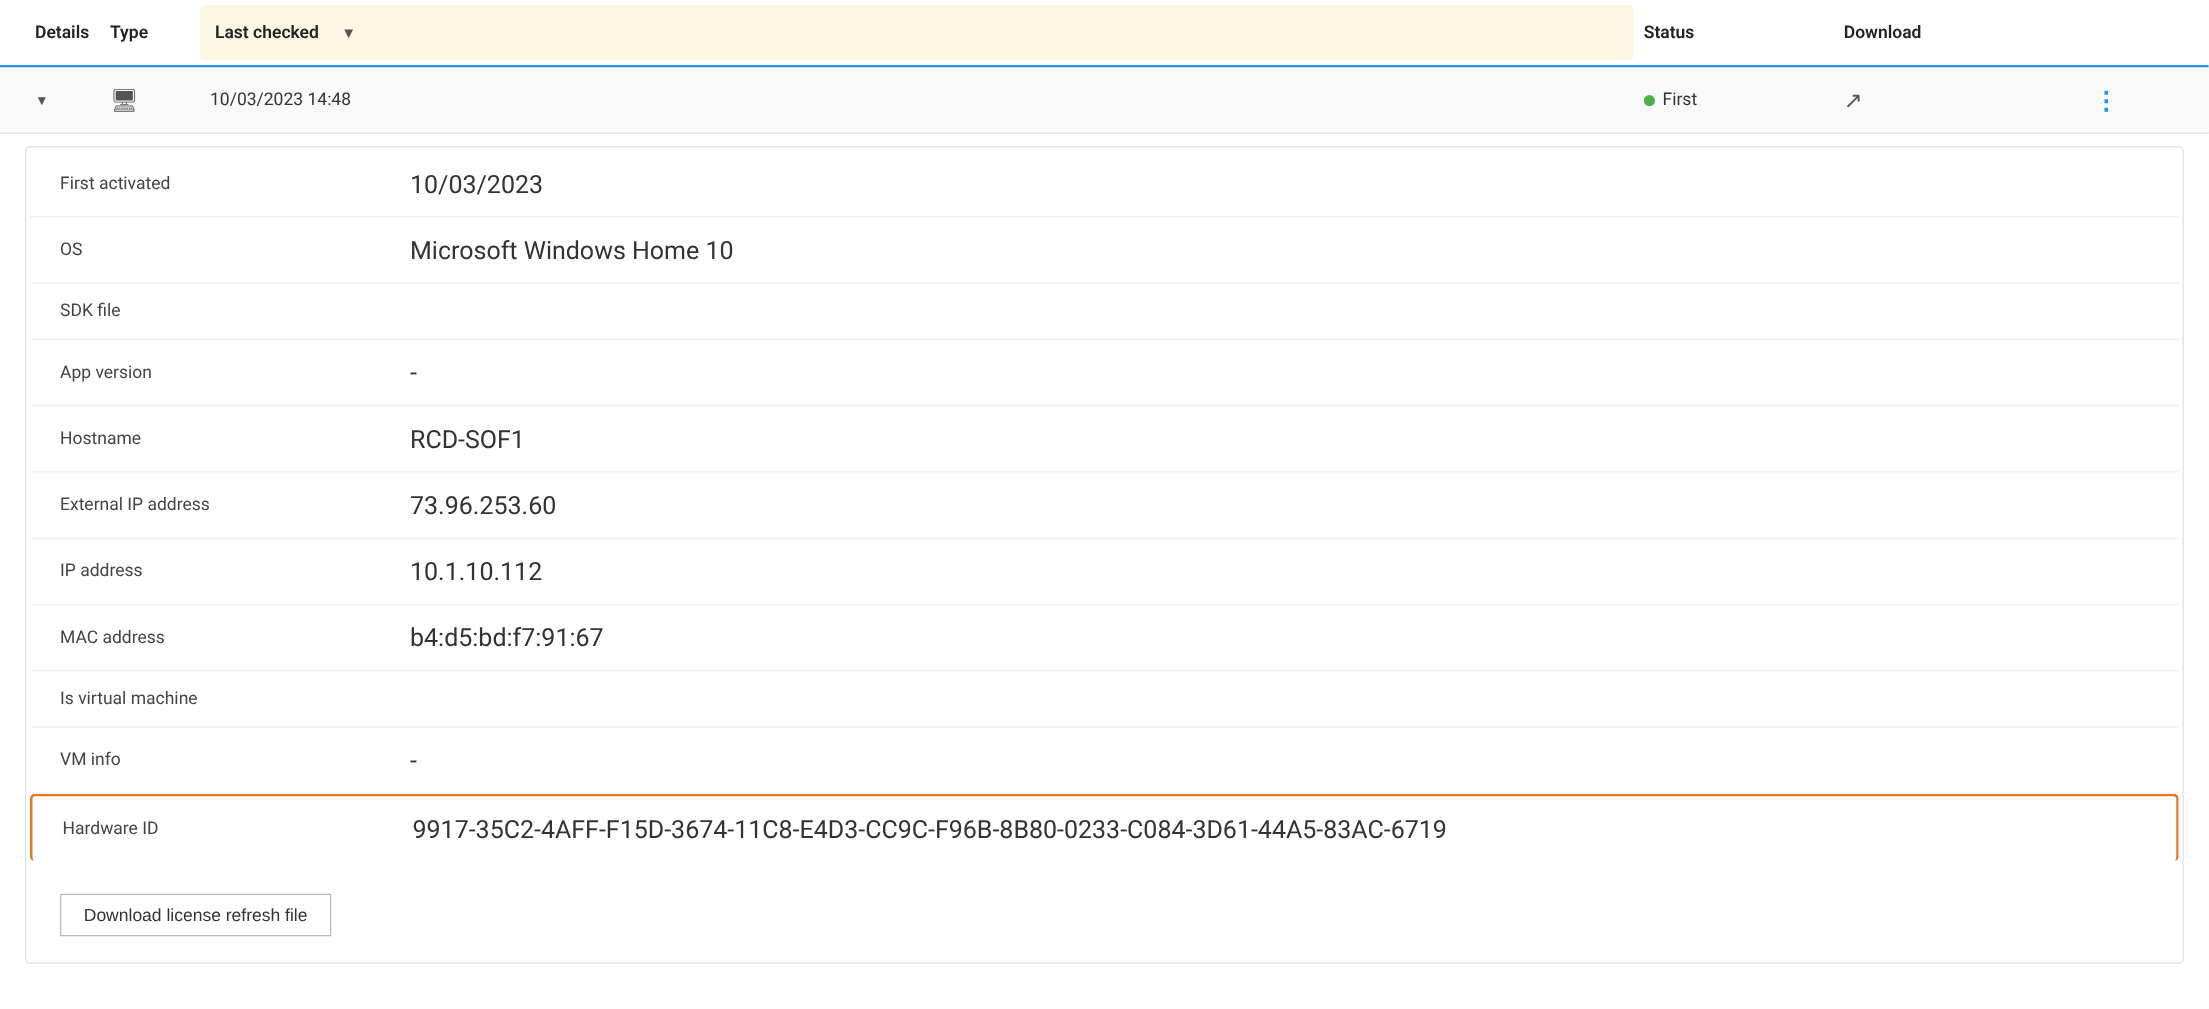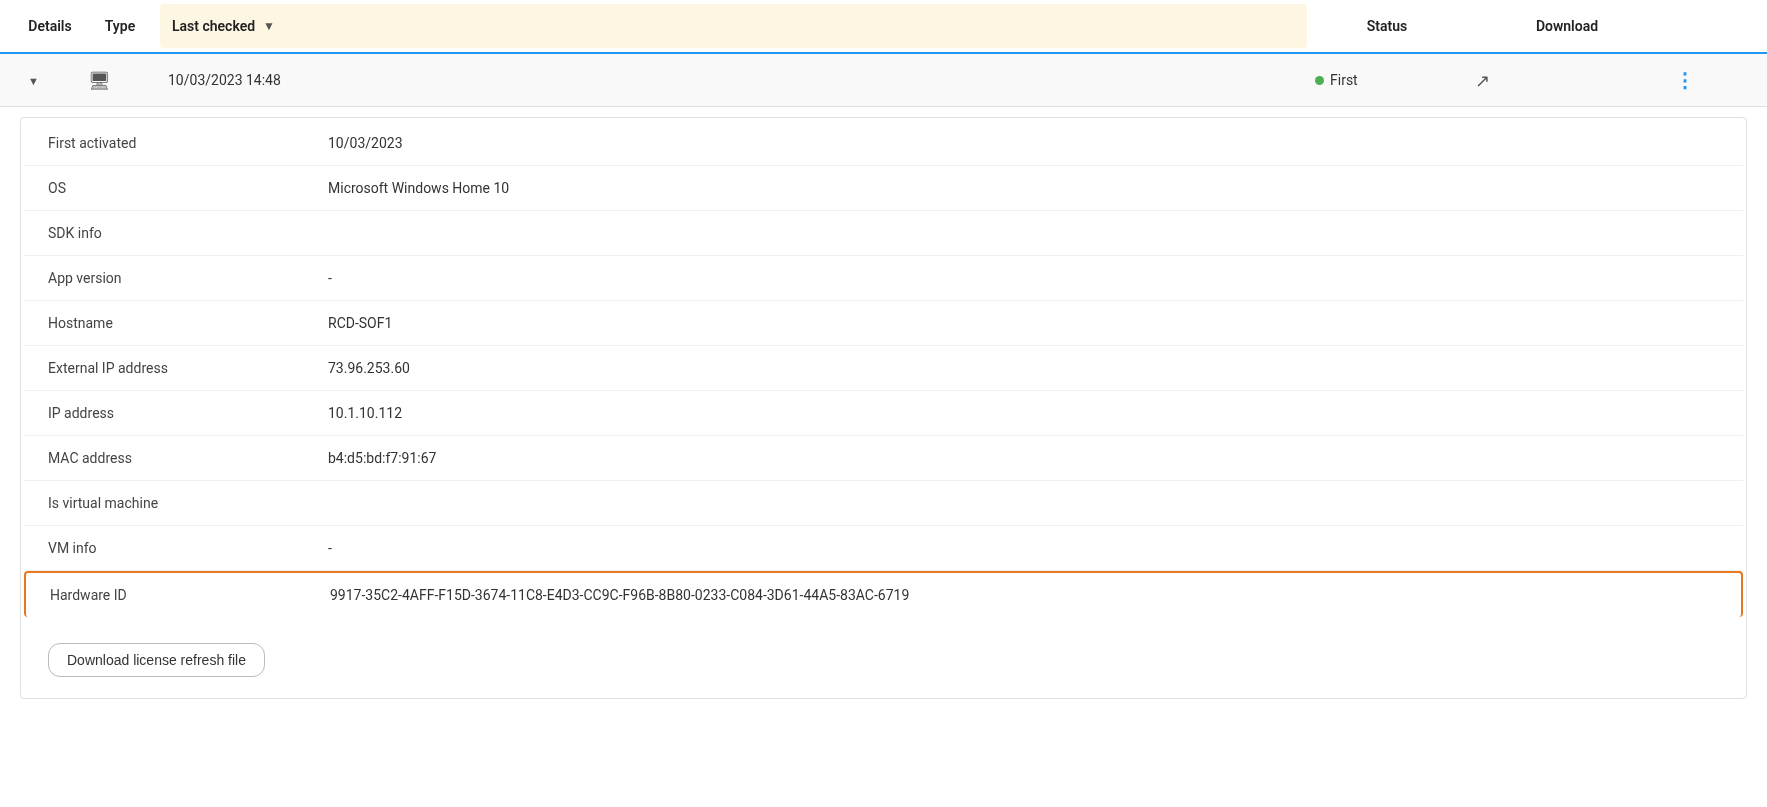--- a/index.html
+++ b/index.html
@@ -22,26 +22,25 @@
       border-bottom: 2px solid #2196f3;
       padding: 0 20px;
       background: #fff;
       min-height: 54px;
     }
     .table-header .col-header {
       font-weight: 600;
       font-size: 14px;
       color: #222;
       padding: 16px 8px;
-      text-align: center;
     }
     .col-last-checked {
       display: flex;
       align-items: center;
-      gap: 8px;
+      gap: 18px;
       background: #fdf6e3;
       padding: 14px 12px;
       margin: 4px 0;
       border-radius: 4px;
     }
     .col-last-checked .label {
       font-weight: 600;
       font-size: 14px;
       color: #222;
     }
@@ -114,34 +113,34 @@
     }
     .detail-row:last-child {
       border-bottom: none;
     }
     .detail-label {
       font-size: 14px;
       color: #444;
       font-weight: 400;
     }
     .detail-value {
-      font-size: 14px;
+      font-size: 20px;
       color: #333;
     }
     .hardware-id-row {
       border: 2px solid #e87722;
       border-radius: 4px;
       margin: 0 0;
       background: #fff;
     }
     .download-btn {
       margin: 18px 24px 18px 24px;
       padding: 8px 18px;
       border: 1px solid #bbb;
-      border-radius: 12px;
+      border-radius: 0;
       background: #fff;
       font-size: 14px;
       color: #333;
       cursor: pointer;
     }
     .info-icon {
       display: inline-flex;
       align-items: center;
       justify-content: center;
       width: 16px;
@@ -197,21 +196,21 @@
     <div id="detail-rows-container">
         <div class="detail-row">
           <div class="detail-label">First activated</div>
           <div class="detail-value">10/03/2023</div>
         </div>
         <div class="detail-row">
           <div class="detail-label">OS</div>
           <div class="detail-value">Microsoft Windows Home 10</div>
         </div>
         <div class="detail-row">
-          <div class="detail-label">SDK info</div>
+          <div class="detail-label">SDK file</div>
         </div>
         <div class="detail-row">
           <div class="detail-label">App version</div>
           <div class="detail-value">-</div>
         </div>
         <div class="detail-row">
           <div class="detail-label">Hostname</div>
           <div class="detail-value">RCD-SOF1</div>
         </div>
         <div class="detail-row">

